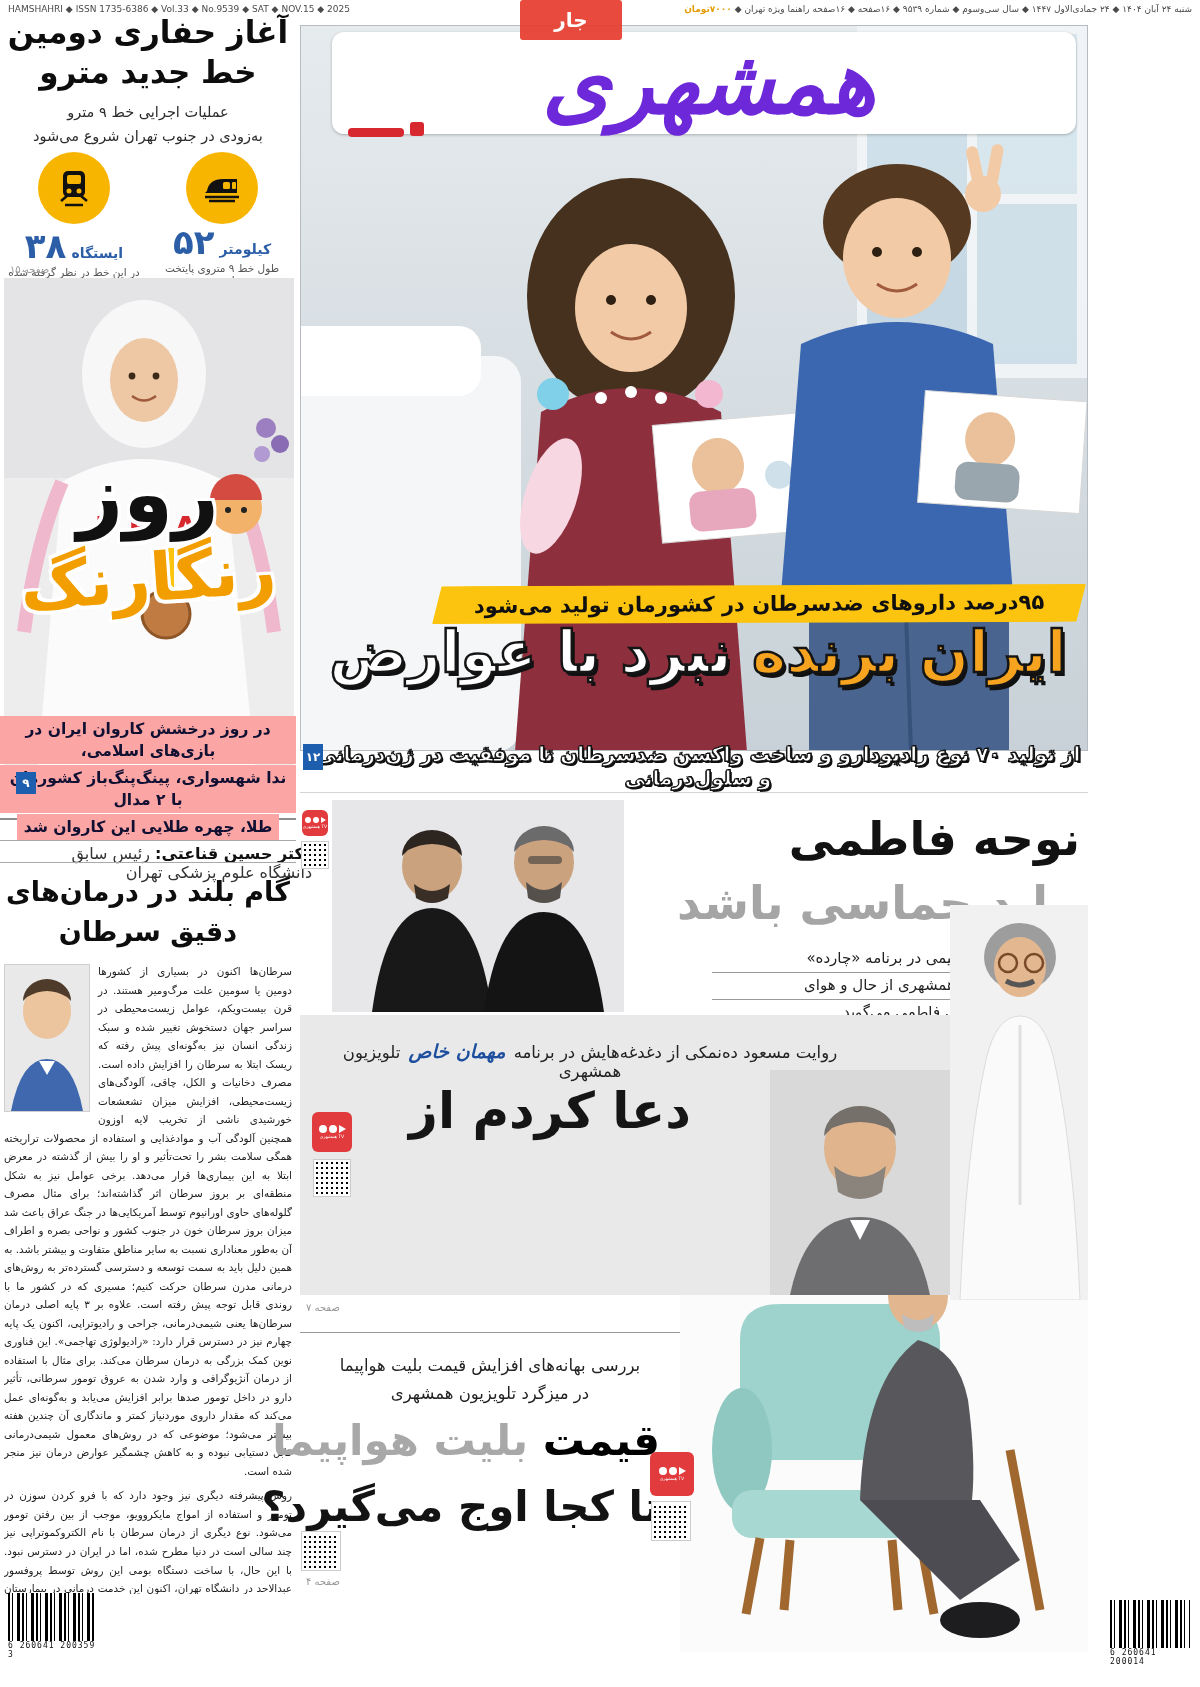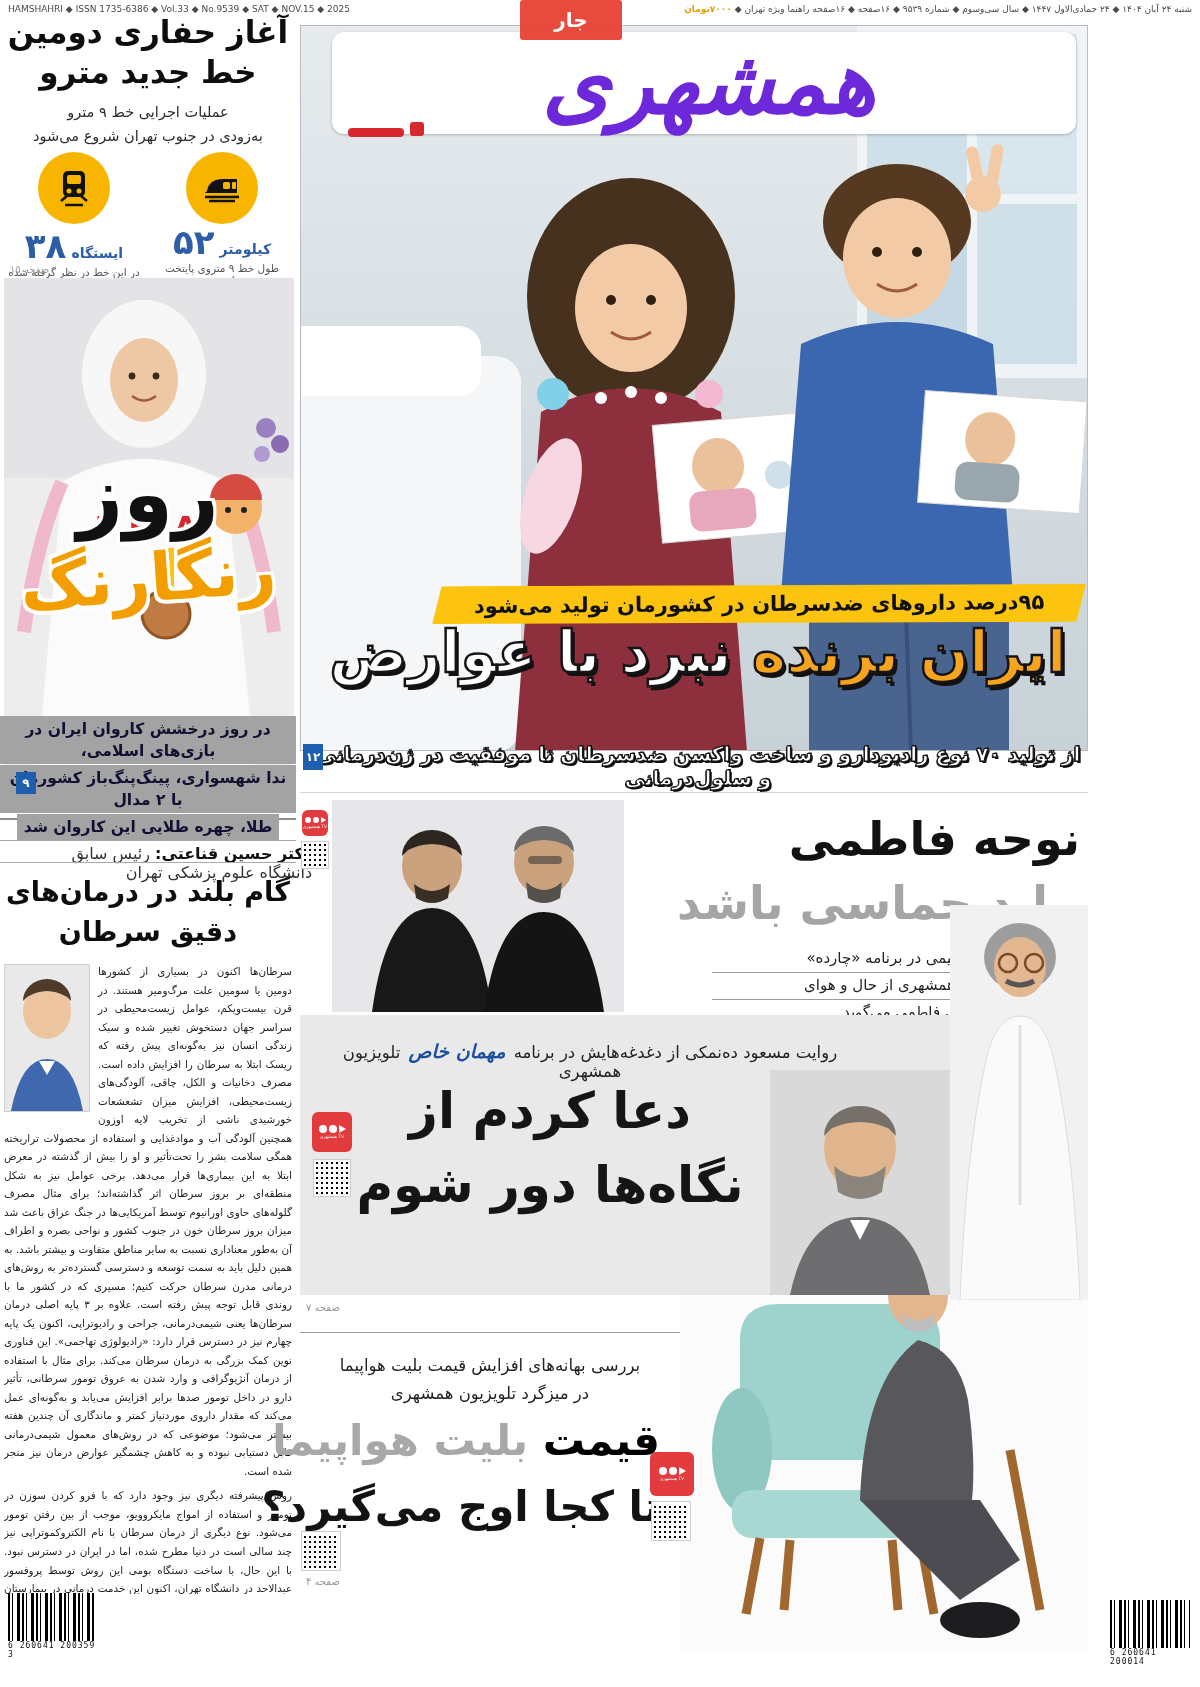--- a/index.html
+++ b/index.html
@@ -37,21 +37,21 @@
   .stat .num { font-size:34px; font-weight:900; color:#2b5ea7; line-height:36px; }
   .stat .unit { font-size:14px; font-weight:800; color:#2b5ea7; }
   .stat .cap { font-size:10.5px; color:#555; margin-top:2px; }
   .pageref { font-size:10px; color:#979797; }
 
   
   .sports { top:278px; left:4px; width:290px; height:534px; overflow:hidden; background:#ececec; }
   .sports-rooz { top:448px; left:0; width:296px; text-align:center; font-size:80px; font-weight:900; color:#111; text-shadow:3px 3px 0 #fff,-3px 3px 0 #fff,3px -3px 0 #fff,-3px -3px 0 #fff,0 4px 0 #fff; z-index:4; }
   .sports-rang { top:540px; left:0; width:296px; text-align:center; font-size:66px; font-weight:900; color:#f29d00; transform:rotate(-4deg); text-shadow:3px 3px 0 #fff,-3px 3px 0 #fff,3px -3px 0 #fff,-3px -3px 0 #fff,0 4px 0 #fff; z-index:4; }
   .sports-lead { top:716px; left:0; width:296px; text-align:center; z-index:5; }
-  .sports-lead span { display:inline-block; background:#a3a3a3; color:#101032; font-size:15.5px; font-weight:800; padding:2px 7px; margin-bottom:1px; line-height:22px; }
+  .sports-lead span { display:inline-block; background:#fca5a5; color:#101032; font-size:15.5px; font-weight:800; padding:2px 7px; margin-bottom:1px; line-height:22px; }
   .badge9 { top:772px; left:16px; width:20px; height:22px; }
 
   .divider-l { left:0; width:296px; height:2px; background:#8f8f8f; }
 
   
   .note-hd { top:822px; left:0; width:296px; display:flex; flex-direction:row-reverse; justify-content:flex-start; padding-right:36px; gap:6px; align-items:center; font-size:13px; color:#3c3c3c; }
   .note-hd .sq { width:11px; height:11px; background:#1d5fae; }
   .note-rule { left:0; width:296px; height:1px; background:#aaa; }
   .note-by { top:844px; left:16px; width:296px; font-size:16px; color:#333; }
   .note-by b { color:#111; }
@@ -344,21 +344,20 @@
   </div>
   <div class="abs pageref nohe-page">صفحه ۶</div>
 
   <div class="abs doa-box"></div>
   <div class="abs doa-h1 rtl">دعا کردم از</div>
   <div class="abs doa-lead rtl">
     <span>روایت مسعود ده‌نمکی از دغدغه‌هایش در برنامه</span>
     <span class="prog">مهمان خاص</span>
     <span>تلویزیون همشهری</span>
   </div>
-  <div class="abs doa-h2 rtl">نگاه‌ها دور شوم</div>
   <div class="abs tvlogo" style="top:1112px;left:312px;width:40px;height:40px;">
     <span class="dots">
         <span class="dot"></span>
         <span class="dot"></span>
         <span class="tri"></span>
       </span>
     <span class="lbl">همشهری TV</span>
   </div>
   <div class="abs qr" style="top:1160px;left:314px;width:36px;height:36px;"></div>
   <div class="abs pageref doa-page">صفحه ۷</div>

